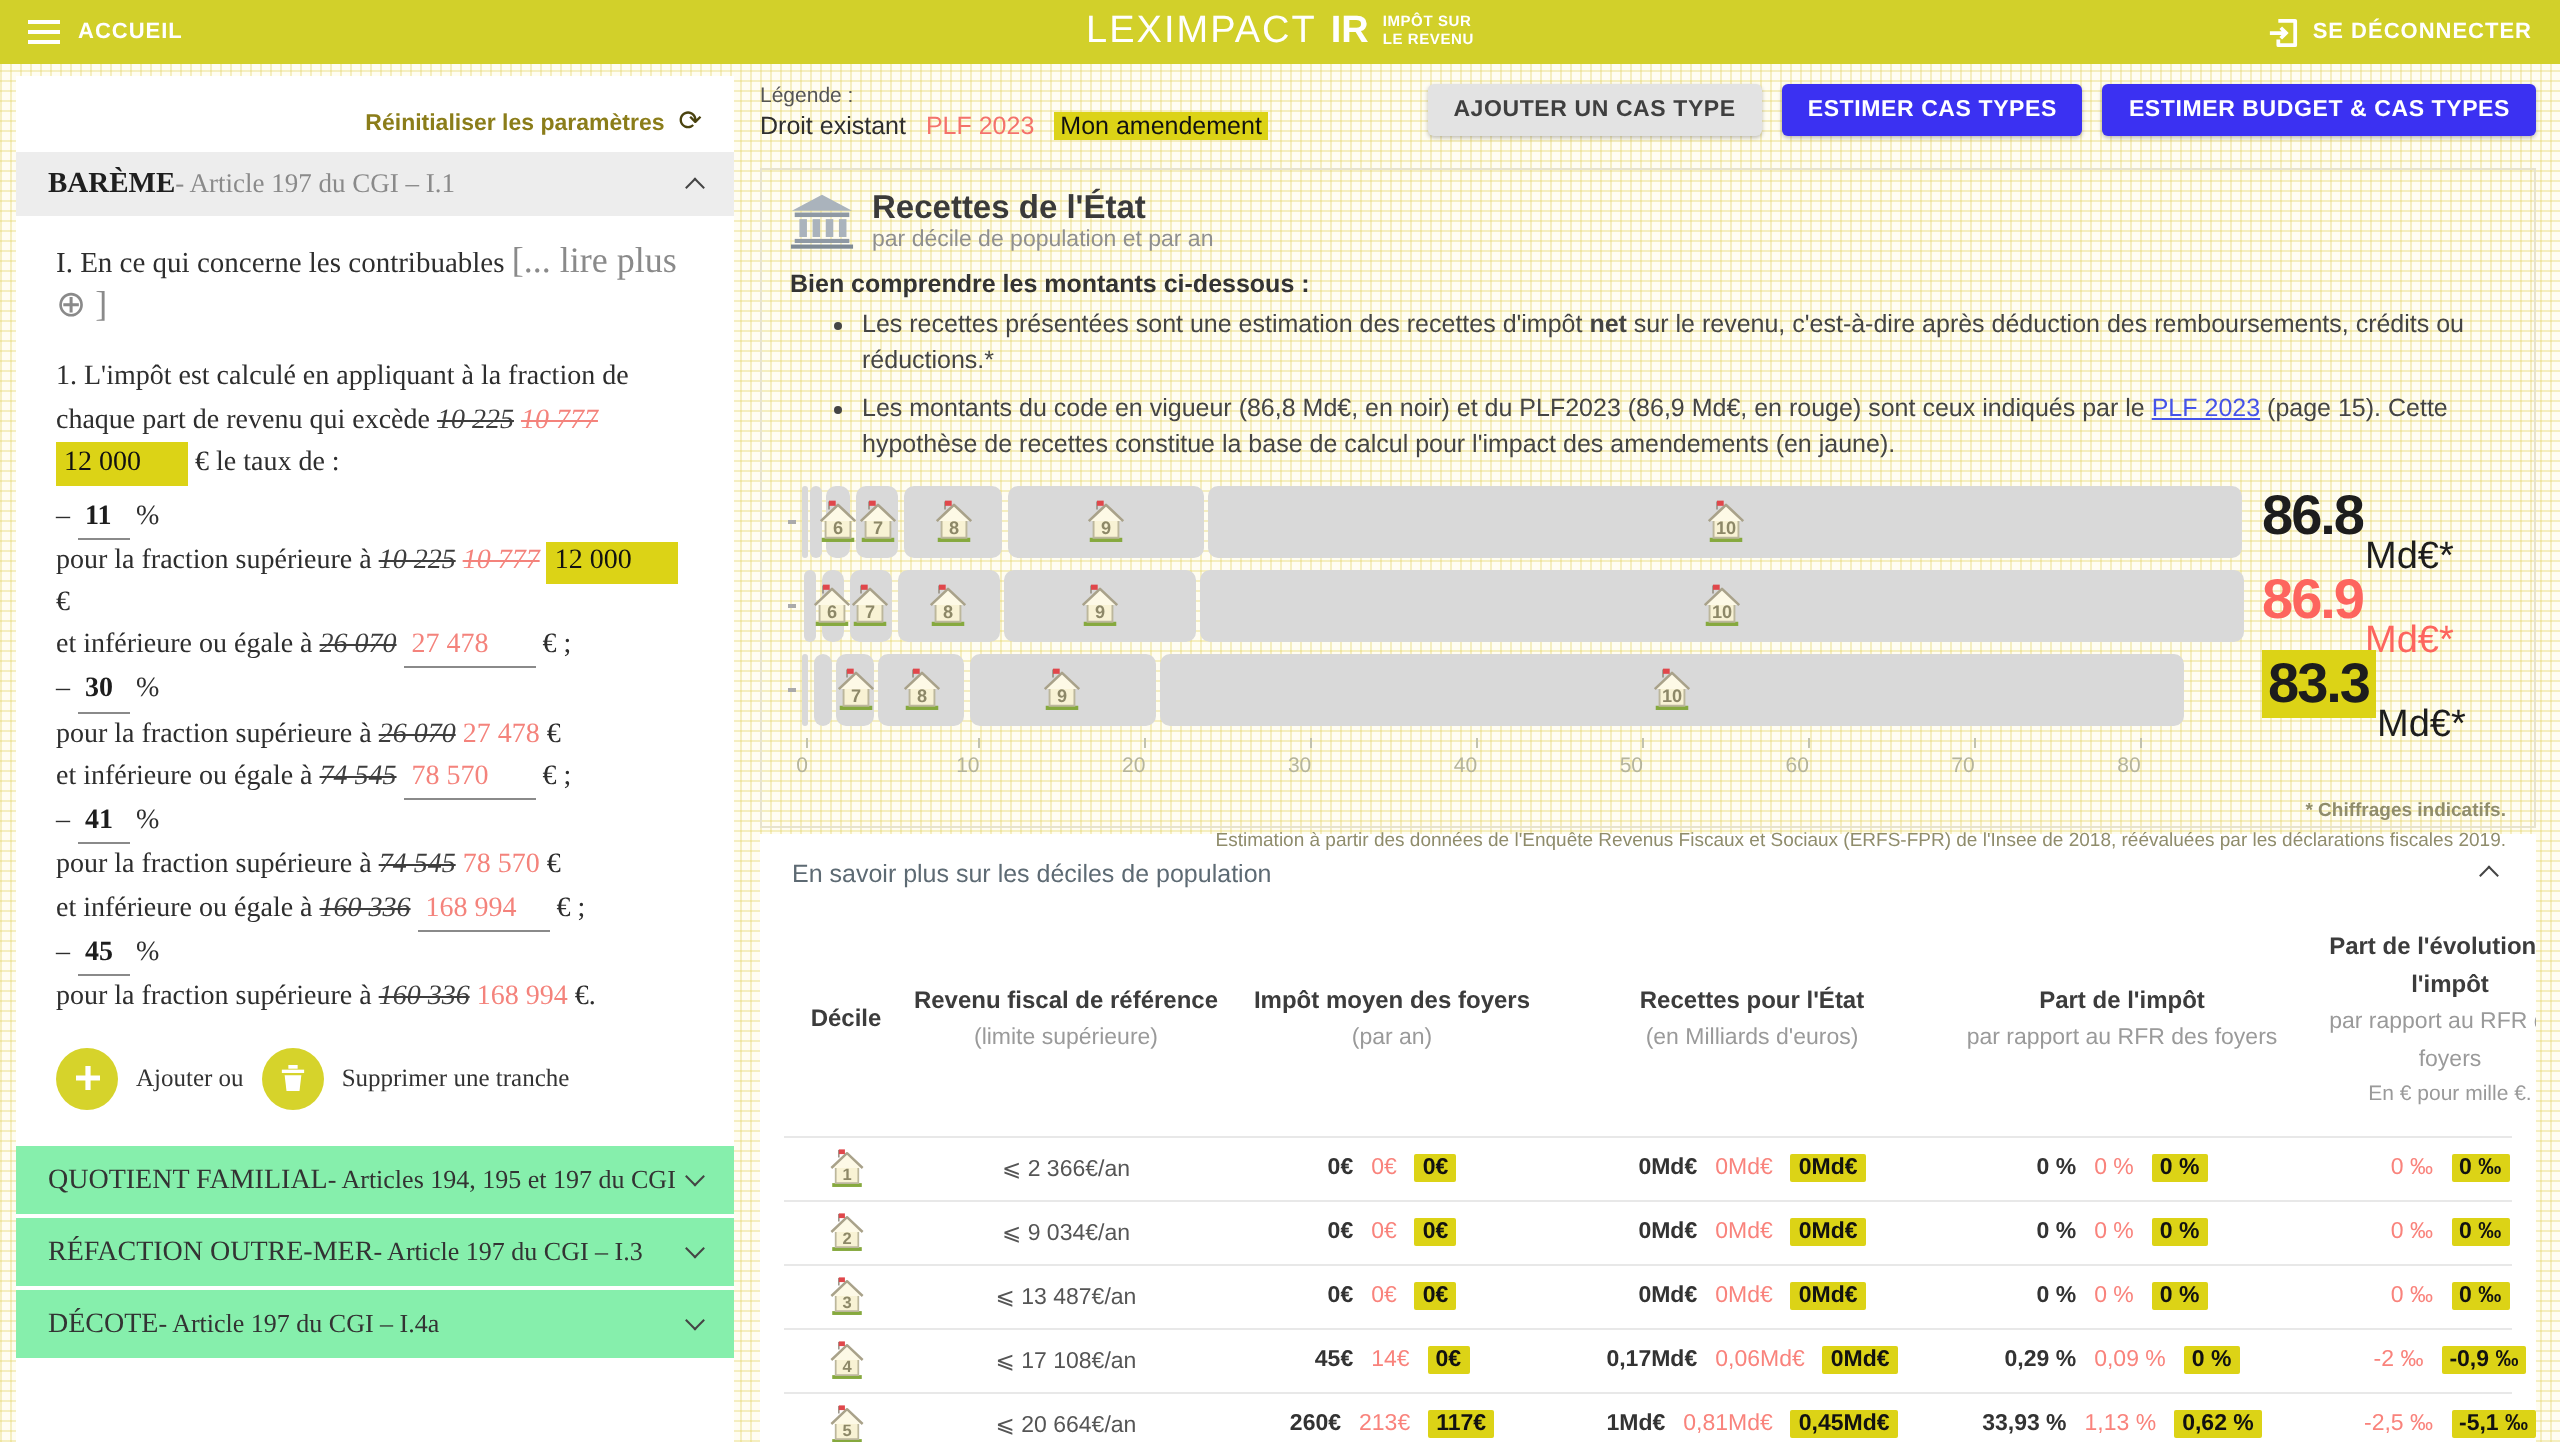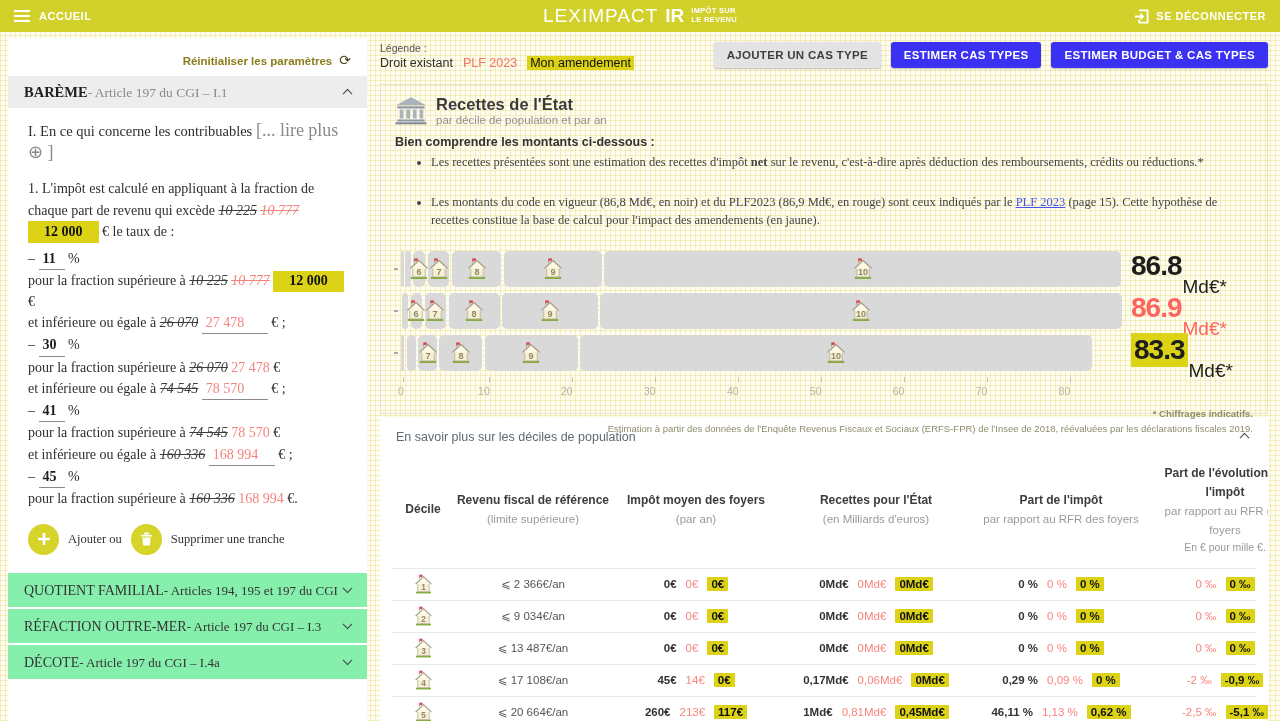--- a/index.html
+++ b/index.html
@@ -42,21 +42,21 @@
     border-right:1.6px solid #444; border-bottom:1.6px solid #444; }
   .chev.up{ transform:translateY(-25%) rotate(-135deg); }
   .chev.down{ transform:translateY(-75%) rotate(45deg); }
   .side-body{ padding:12px 20px 0; font-size:14px; color:#2e2e2e; }
   .intro{ margin-bottom:15px; font-size:14.5px;}
   .intro .more{ color:#8a8a8a; font-size:18px; cursor:pointer;}
   .para{ line-height:1.55; margin-bottom:6px;}
   .strike{ text-decoration:line-through; color:#3e3e3e;font-style:italic; }
   .red{ color:#f4837c; }
   .red.strike{ text-decoration:line-through; }
-  .chip{ background:#dcd316; color:#111; font-weight:bold; padding:0 16px; display:inline-block; min-width:66px;}
+  .chip{ background:#dcd316; color:#111; font-weight:normal; padding:0 4px; display:inline-block; min-width:66px;}
   .inp{ display:inline-block; border-bottom:1.4px solid #8a8a8a; min-width:66px; padding:0 4px; cursor:text;}
   .inp.rate{ min-width:26px; font-weight:bold; color:#1d1d1d;}
   .bline{ line-height:1.45; margin:1px 0; }
   .btn-row{ display:flex; align-items:center; gap:9px; margin:14px 0 18px; }
   .circle-btn{ width:31px; height:31px; border-radius:50%; background:#d6d32b; display:flex;
     align-items:center; justify-content:center; cursor:pointer; flex:0 0 auto;}
   .btn-row .lbl{ font-size:12.5px; color:#333; }
   .accordion{ background:#86efac; }
   .acc-item{ padding:8px 16px; position:relative; border-bottom:2px solid #fff; cursor:pointer;}
   .acc-item .b-title{ font-size:14px; }
@@ -74,21 +74,21 @@
     cursor:pointer; letter-spacing:.3px; box-shadow:0 1px 2px rgba(0,0,0,.25); font-family:"Liberation Sans",sans-serif;}
   .btn.gray{ background:#e3e3e3; color:#3f3f3f; }
   .btn.blue{ background:#3b31f2; color:#fff; }
   
   .chart-card{ border:1px solid #e7e3cd; height:330px; padding:10px 14px 8px; position:relative;}
   .card-head{ display:flex; align-items:center; gap:9px; }
   .card-title{ font-size:16.5px; font-weight:bold; color:#3a3a3a; line-height:1.15;}
   .card-sub{ font-size:11.5px; color:#8f8f8f; }
   .understand{ font-size:12.5px; font-weight:bold; color:#333; margin:9px 0 4px;}
   .bullets{ list-style:disc; padding-left:36px; font-size:12.5px; color:#444; }
-  .bullets li{ margin-bottom:22px; line-height:1.45;font-family:Liberation Serif, serif;}
+  .bullets li{ margin-bottom:6px; line-height:1.45;}
   .bullets a{ color:#4553e8; cursor:pointer; text-decoration:underline;}
   .chart-zone{ position:relative; margin-top:12px; padding-left:6px;}
   .plot{ position:relative; width:calc(100% - 128px); }
   .bar-row{ position:relative; height:36px; margin-bottom:6px; }
   .bar-row::before{ content:""; position:absolute; left:-7px; top:17px; width:4px; height:2px; background:#aaa;}
   .seg{ position:absolute; top:0; height:100%; background:#d9d9d9; border-radius:5px; min-width:3px;}
   .house{ position:absolute; left:50%; top:50%; transform:translate(-50%,-52%); line-height:0;}
   .axis{ position:relative; height:26px; margin-top:2px;}
   .tick{ position:absolute; top:0; }
   .tick i{ display:block; width:1px; height:5px; background:#c2c2ae; margin:0 auto;}
@@ -605,21 +605,21 @@
                 <span class="v-noir">260€</span>
                 <span class="v-plf">213€</span>
                 <span class="v-chip">117€</span>
               </span></div>
             <div class="td"><span class="vals">
                 <span class="v-noir">1Md€</span>
                 <span class="v-plf">0,81Md€</span>
                 <span class="v-chip">0,45Md€</span>
               </span></div>
             <div class="td"><span class="vals">
-                <span class="v-noir">46,11 %</span>
+                <span class="v-noir">33,93 %</span>
                 <span class="v-plf">1,13 %</span>
                 <span class="v-chip">0,62 %</span>
               </span></div>
             <div class="td"><span class="vals">
                 <span class="v-plf">-2,5 ‰</span>
                 <span class="v-chip">-5,1 ‰</span>
               </span></div>
           </div>
         </div>
     </div>

